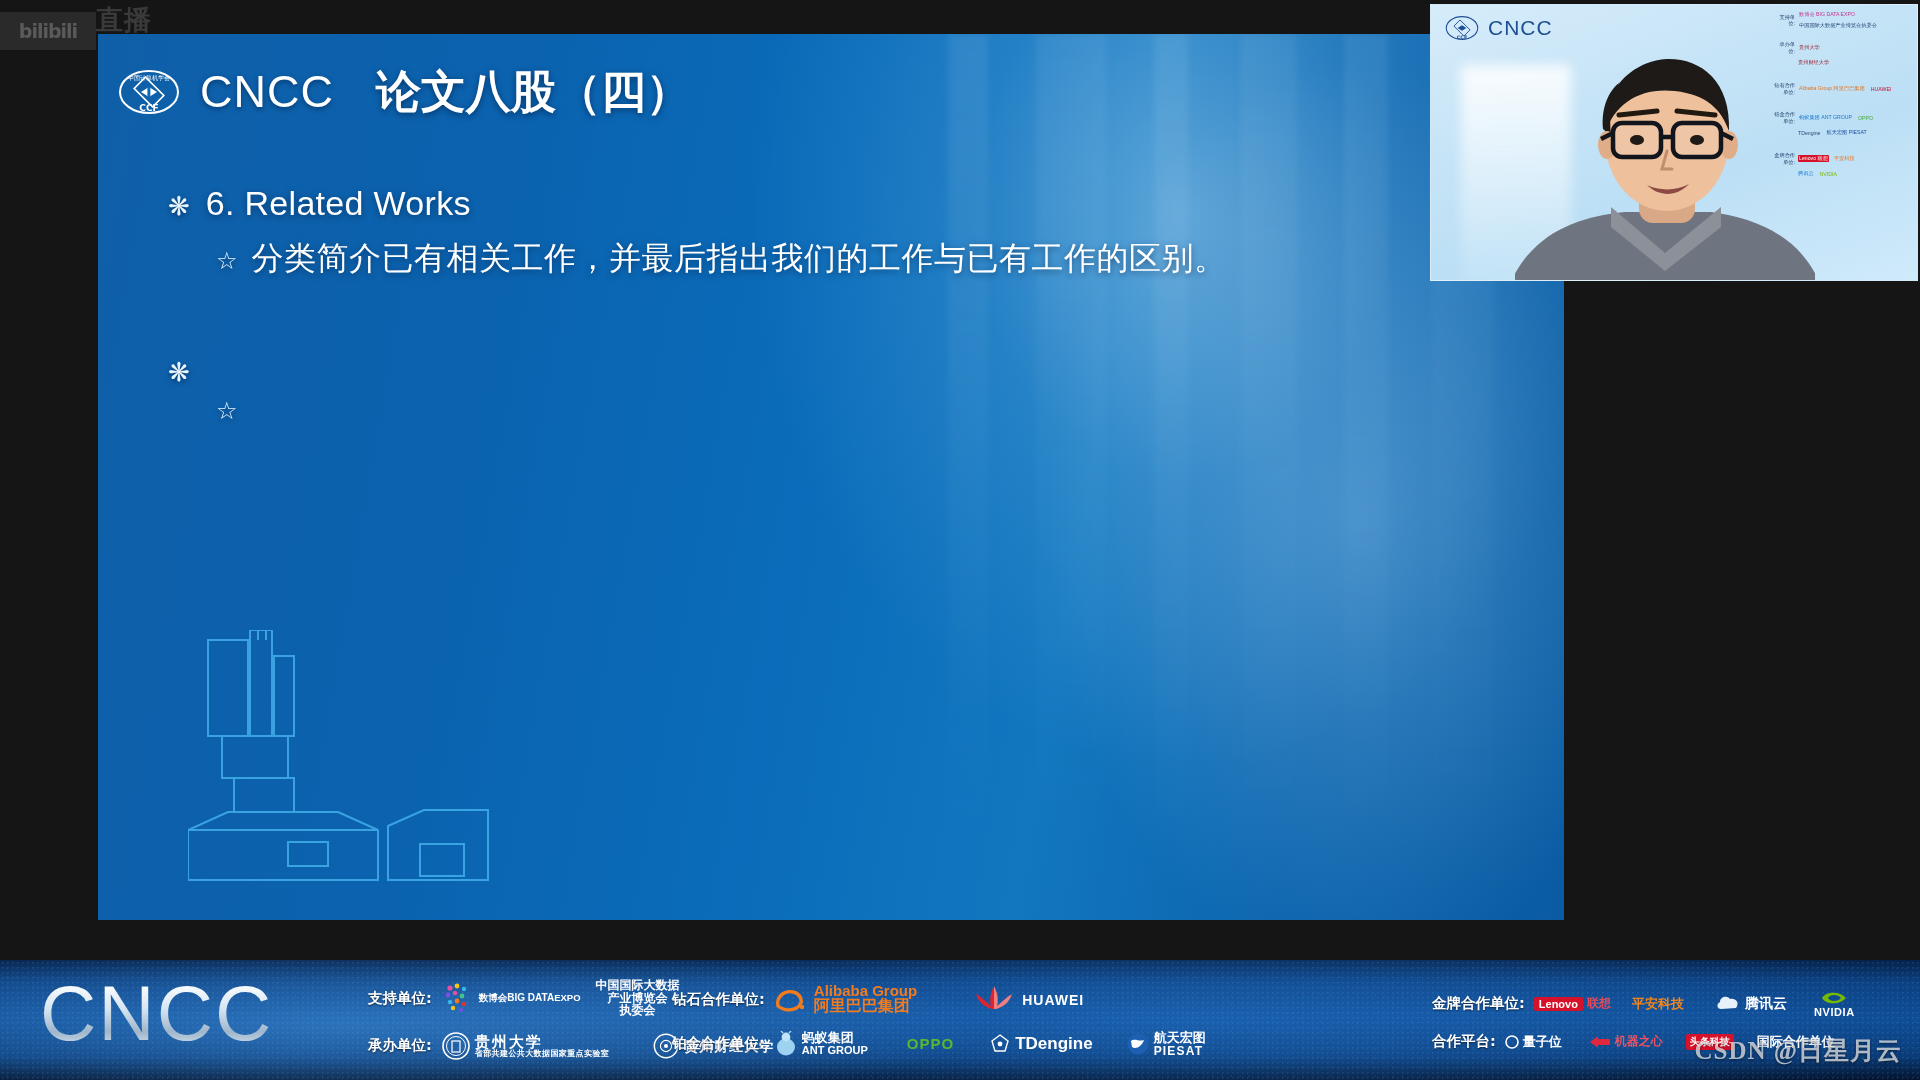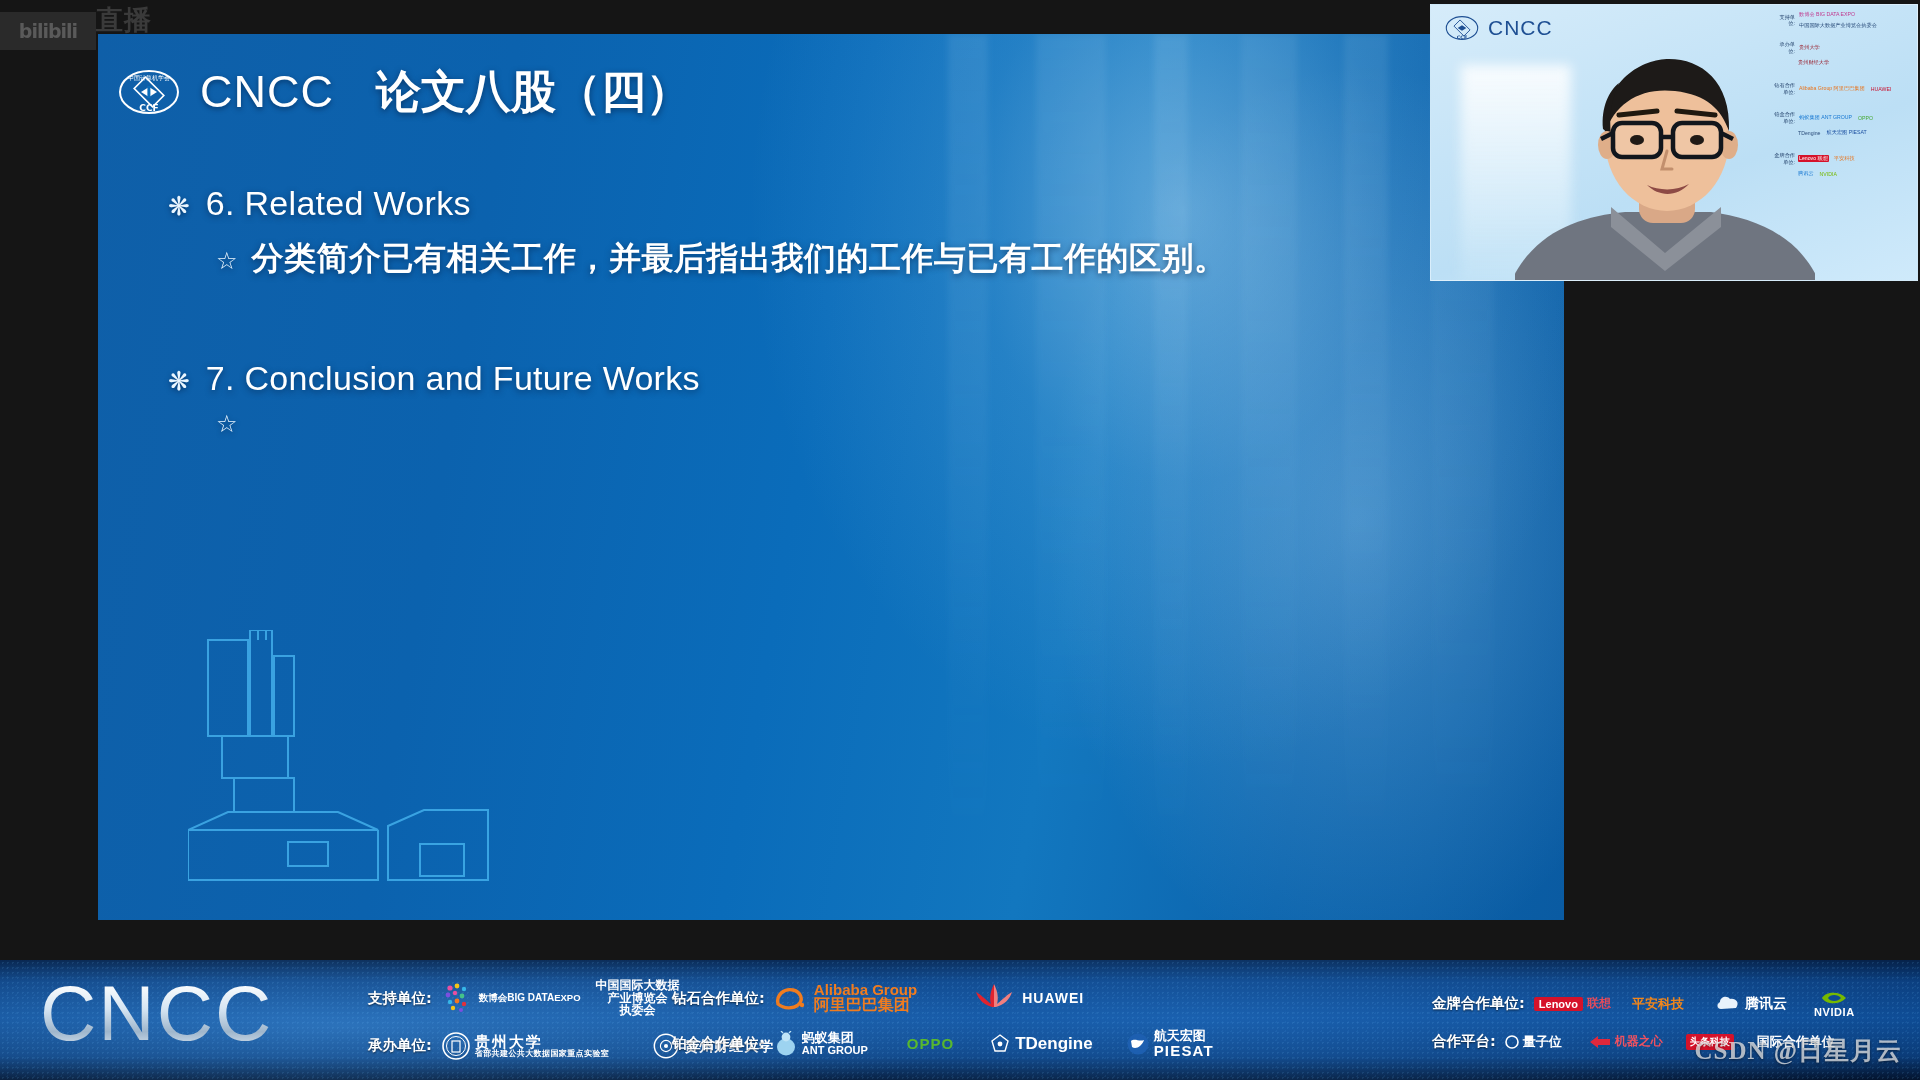--- a/index.html
+++ b/index.html
@@ -57,21 +57,21 @@
   .bullet-l1 { display:flex; align-items:baseline; gap:16px; }
   .glyph-l1 { color:#eaf6ff; font-size:26px; line-height:1; text-shadow:0 2px 5px rgba(0,30,70,.6); }
   .text-l1 {
     color:#ffffff; font-size:34px; font-weight:400; letter-spacing:.3px;
     text-shadow:0 2px 6px rgba(0,25,60,.55);
     font-family:"Liberation Sans",sans-serif;
   }
   .bullet-l2 { display:flex; align-items:baseline; gap:14px; margin-top:14px; margin-left:48px; }
   .glyph-l2 { color:#eaf6ff; font-size:24px; line-height:1; text-shadow:0 2px 5px rgba(0,30,70,.6); }
   .text-l2 {
-    color:#ffffff; font-size:32px; font-weight:700; letter-spacing:.5px;
+    color:#ffffff; font-size:32px; font-weight:400; letter-spacing:.5px;
     text-shadow:0 2px 6px rgba(0,25,60,.55);
     font-family:"DejaVu Sans","Liberation Sans",sans-serif;
   }
 
   
   #webcam {
     position:absolute; left:1430px; top:4px; width:488px; height:277px;
     background:linear-gradient(160deg,#d6ecfa 0%,#c6e4f7 35%,#bcdff5 60%,#cfeafb 100%);
     overflow:hidden; z-index:30; border:1px solid rgba(255,255,255,.25);
   }
@@ -191,21 +191,20 @@
         </div>
         <div class="bullet-l2">
           <span class="glyph-l2">☆</span>
           <span class="text-l2">分类简介已有相关工作，并最后指出我们的工作与已有工作的区别。</span>
         </div>
       </div>
 
       <div class="bullet-block" style="margin-top:78px;">
         <div class="bullet-l1">
           <span class="glyph-l1">❋</span>
-          <span class="text-l1">7. Conclusion and Future Works</span>
         </div>
         <div class="bullet-l2">
           <span class="glyph-l2">☆</span>
         </div>
       </div>
 
     </div>
   </div>
 
   <div id="webcam">
@@ -417,21 +416,21 @@
           </svg>
           <span class="chip-white" style="font-size:17px;">TDengine</span>
         </span>
         <span class="logo-chip" style="margin-left:24px;">
           <svg width="24" height="24" viewBox="0 0 24 24">
             <circle cx="12" cy="12" r="10.5" fill="#1d5fb0"></circle>
             <path d="M5 9 C9 6 13 10 18 8 C16 14 10 18 6 15 Z" fill="#ffffff"></path>
           </svg>
           <span style="display:flex;flex-direction:column;line-height:1.06;">
             <span class="chip-text" style="font-size:13px;">航天宏图</span>
-            <span class="chip-text" style="font-size:15px;letter-spacing:1.2px;">PIESAT</span>
+            <span class="chip-text" style="font-size:12px;letter-spacing:1.2px;">PIESAT</span>
           </span>
         </span>
       </div>
     </div>
 
     <div class="banner-col" style="left:1432px;">
       <div class="banner-line">
         <span class="banner-label">金牌合作单位:</span>
         <span class="logo-chip">
           <span class="chip-red">Lenovo</span>

